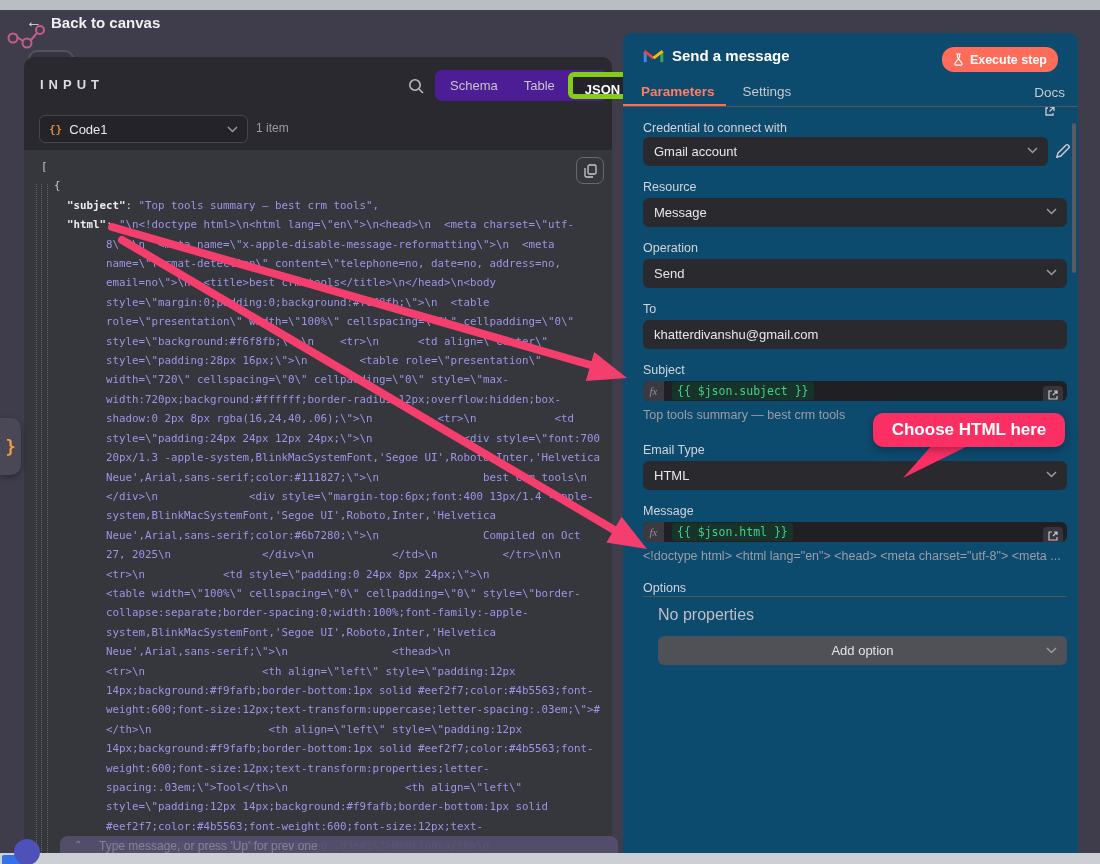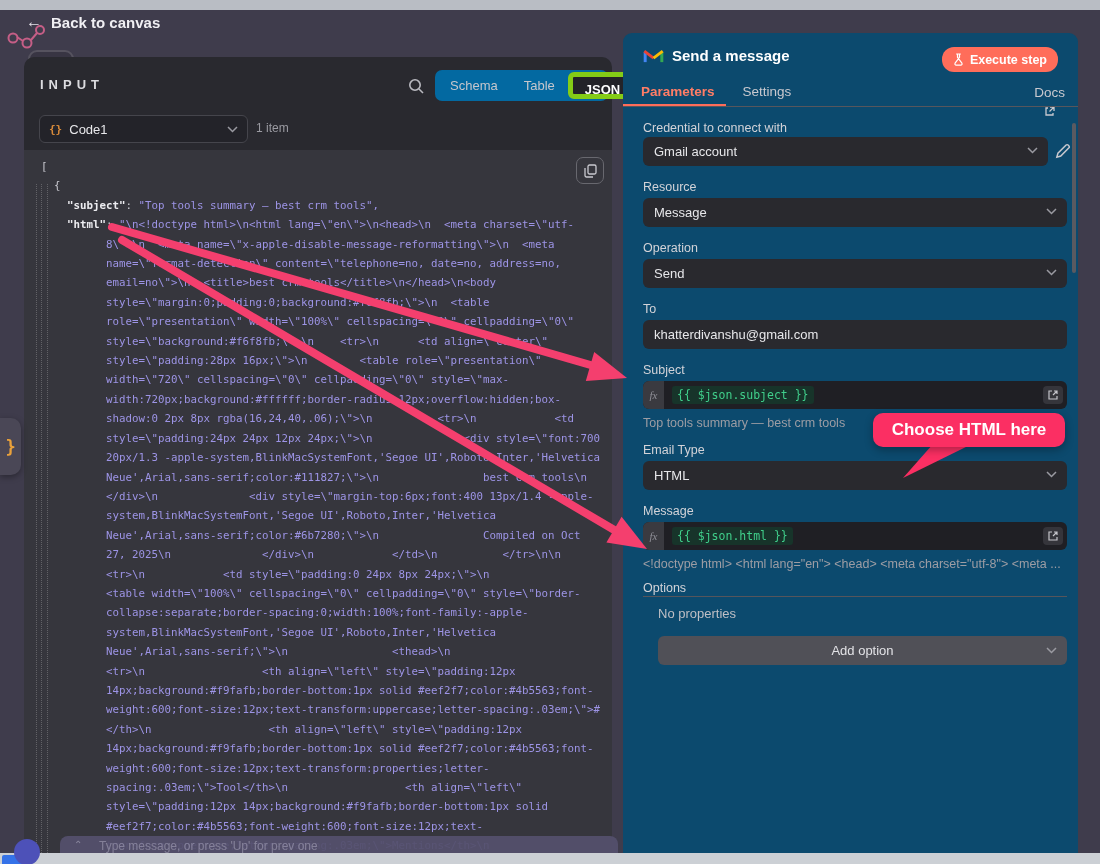--- a/index.html
+++ b/index.html
@@ -16,21 +16,21 @@
   .back-arrow { font-size:16px; font-weight:400; color:#e3e2e8; }
   .logo-doodle { position:absolute; left:6px; top:20px; z-index:5; opacity:.9; }
 
   
   .peek-node { position:absolute; left:28px; top:50px; width:46px; height:40px; background:#383543; border:2px solid #56535f; border-radius:9px; z-index:1; }
 
   
   .input-panel { position:absolute; left:24px; top:57px; width:588px; height:796px; background:#29292f; border-radius:10px 10px 0 0; z-index:2; }
   .ip-title { position:absolute; left:16px; top:20px; color:#dcdce0; font-size:13px; font-weight:700; letter-spacing:5px; }
   .ip-search { position:absolute; left:382px; top:19px; width:20px; height:20px; cursor:pointer; }
-  .view-tabs { position:absolute; left:411px; top:13px; width:173px; height:31px; background:#0369a1; border-radius:7px; display:flex; align-items:center; padding:2px; }
+  .view-tabs { position:absolute; left:411px; top:13px; width:173px; height:31px; background:#4c1d95; border-radius:7px; display:flex; align-items:center; padding:2px; }
   .view-tab { flex:0 0 auto; padding:0 13px; height:27px; line-height:27px; color:#c6c6cc; font-size:13px; border-radius:6px; cursor:pointer; }
   .view-tab.active { background:#232328; color:#ffffff; font-weight:700; border:5px solid #84cc16; padding:0 12px; line-height:25px; }
   .src-select { position:absolute; left:15px; top:58px; width:209px; height:28px; background:#232329; border:1px solid #45454c; border-radius:6px; display:flex; align-items:center; padding:0 9px; cursor:pointer; }
   .src-brace { color:#d98b3a; font-size:11px; font-weight:700; font-family:"DejaVu Sans Mono", monospace; margin-right:7px; }
   .src-label { color:#e8e8eb; font-size:13px; flex:1; }
   .item-count { position:absolute; left:232px; top:64px; color:#9b9ba2; font-size:12px; }
 
   .code-area { position:absolute; left:0; top:93px; width:588px; height:703px; background:#36363d; overflow:hidden; }
   .guide { position:absolute; top:34px; bottom:0; width:0; border-left:1px dotted rgba(255,255,255,.22); }
   .code-pre { position:absolute; left:17px; top:7px; right:4px; font-family:"DejaVu Sans Mono", monospace; font-size:10.8px; line-height:19.4px; }
@@ -57,29 +57,29 @@
   .docs-link { position:absolute; right:13px; top:52px; color:#c9c9cf; font-size:13.5px; display:flex; gap:6px; align-items:center; cursor:pointer;flex-direction:column; }
   .np-divider { position:absolute; left:0; top:73px; width:100%; height:1px; background:#57565c; }
 
   .fgroup { position:absolute; left:20px; right:11px; }
   .flabel { color:#d3d3d8; font-size:12.5px; margin-bottom:0; }
   .fselect, .finput { position:relative; height:29px; background:#29292e; border-radius:6px; display:flex; align-items:center; padding:0 11px; color:#e7e7ea; font-size:13px; cursor:pointer; }
   .finput { cursor:text; }
   .chev { position:absolute; right:10px; top:10px; }
   .pencil-btn { position:absolute; right:-24px; top:5px; width:18px; height:18px; cursor:pointer; }
 
-  .expr-field { display:flex; height:28px; border-radius:6px; overflow:hidden; background:#1f1f24; position:relative; }
+  .expr-field { display:flex; height:20px; border-radius:6px; overflow:hidden; background:#1f1f24; position:relative; }
   .fx-seg { width:21px; background:#3a3a40; color:#8f8f97; font-size:11px; font-style:italic; font-family:"Liberation Serif", serif; display:flex; align-items:center; justify-content:center; }
   .expr-body { flex:1; display:flex; align-items:center; padding:0 8px; }
   .expr-chip { background:#17342a; color:#40cf8b; font-family:"DejaVu Sans Mono", monospace; font-size:11.5px; padding:2px 5px; border-radius:3px; }
   .expand-btn { position:absolute; right:4px; top:5px; width:20px; height:18px; background:#35353b; border-radius:4px; display:flex; align-items:center; justify-content:center; cursor:pointer; }
   .expr-result { margin-top:7px; color:#9d9da4; font-size:12.5px; white-space:nowrap; overflow:hidden; }
 
   .opt-divider { position:absolute; left:20px; right:11px; top:563px; height:1px; background:#56555b; }
-  .opt-empty { position:absolute; left:35px; top:573px; color:#bfbfc5; font-size:13px; }
+  .opt-empty { position:absolute; left:35px; top:573px; color:#bfbfc5; font-size:16px; }
   .add-option { position:absolute; left:35px; right:11px; top:603px; height:29px; background:#505057; border-radius:6px; display:flex; align-items:center; justify-content:center; color:#e2e2e6; font-size:13px; cursor:pointer; }
   .add-option .chev { top:11px; }
   .np-scroll { position:absolute; right:2px; top:90px; width:4px; height:150px; border-radius:2px; background:#5a5a61; }
 
   
   .chat-bar { position:absolute; left:60px; top:836px; width:558px; height:17px; background:rgba(84,80,108,.94); border-radius:8px 8px 0 0; z-index:30; }
   .chat-placeholder { position:absolute; left:39px; top:3px; font-size:12px; color:rgba(226,224,240,.34); }
   .chat-caret { position:absolute; left:14px; top:3px; color:rgba(226,224,240,.4); font-size:10px; }
   .chat-avatar { position:absolute; left:14px; top:839px; width:26px; height:26px; border-radius:50%; background:#4d51b8; z-index:31; display:flex; align-items:center; justify-content:center; color:rgba(255,255,255,.55); font-size:9px; font-weight:700; }
 

